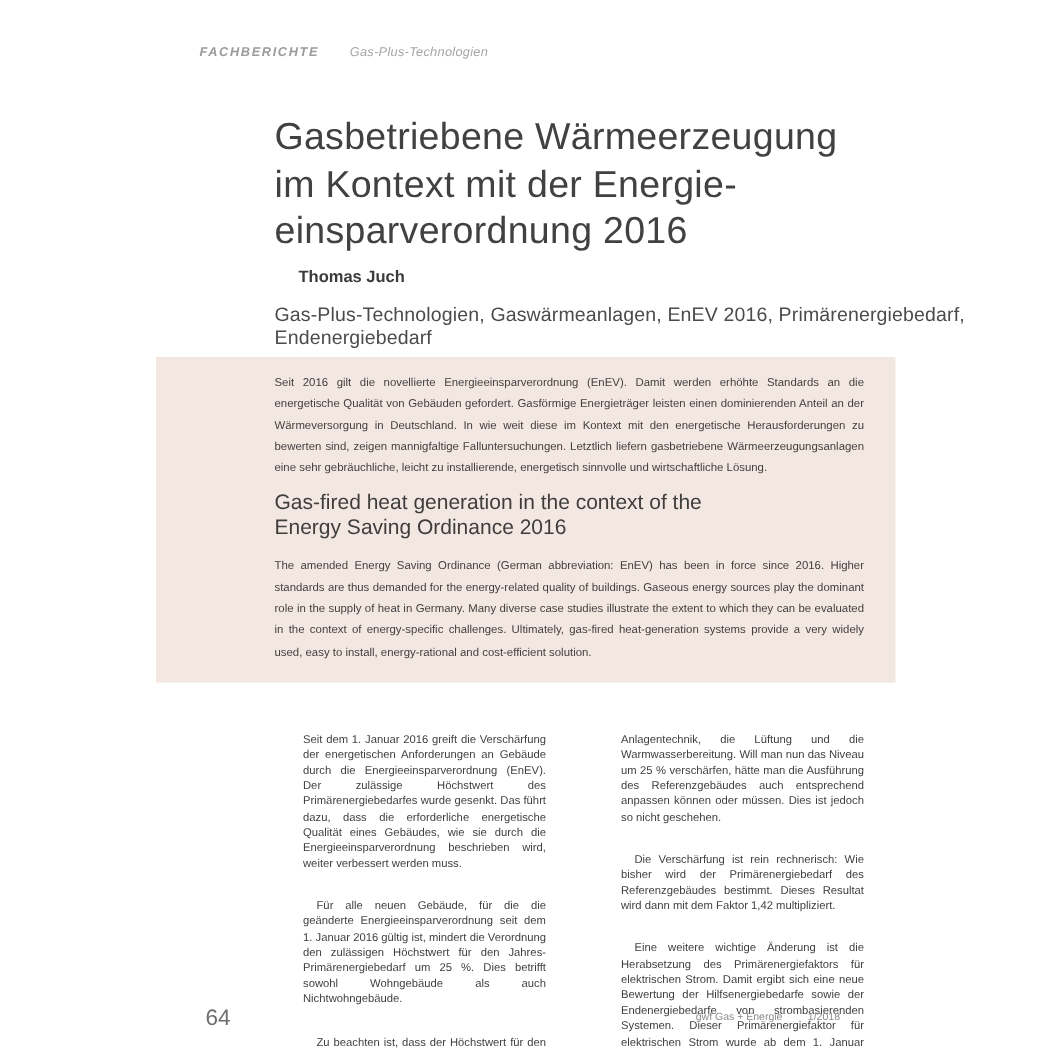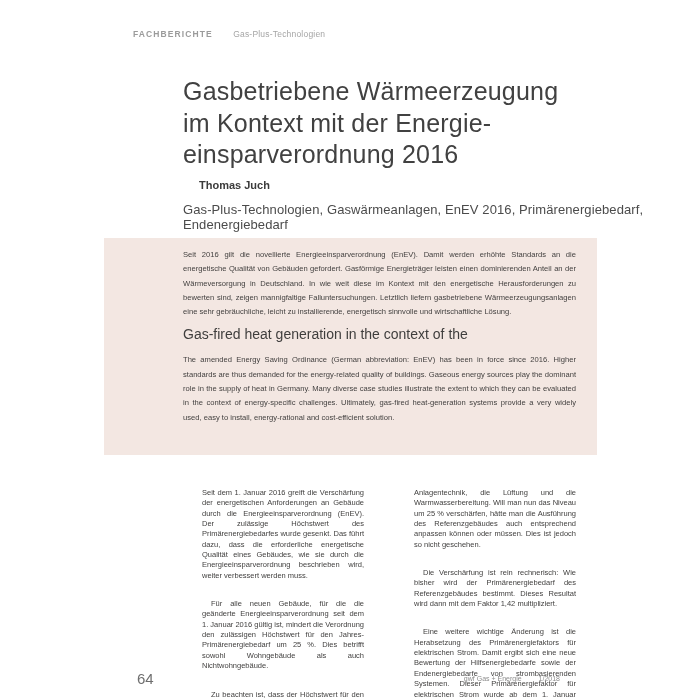--- a/index.html
+++ b/index.html
@@ -1,20 +1,20 @@
 <!DOCTYPE html>
 <html lang="de"><head>
 <meta charset="utf-8">
 <style>
   html,body{margin:0;padding:0;}
   body{
     width:700px;height:700px;background:#ffffff;position:relative;overflow:hidden;
     font-family:"Liberation Sans", sans-serif;color:#3e3e3e;
   }
-  .kicker{position:absolute;left:133px;top:29px;font-size:8.5px;white-space:nowrap;}
+  .kicker{position:absolute;left:133px;top:29px;font-size:8.5px;white-space:nowrap;font-style:italic;}
   .kicker .section{font-weight:bold;letter-spacing:1.1px;color:#9b9b9b;}
   .kicker .topic{margin-left:18px;color:#a5a5a5;letter-spacing:.2px;}
   .title{position:absolute;left:183px;top:76px;width:420px;margin:0;
     font-size:25px;line-height:31.5px;font-weight:400;color:#414141;letter-spacing:.2px;}
   .author{position:absolute;left:199px;top:179px;font-size:11px;font-weight:bold;color:#3b3b3b;}
   .keywords{position:absolute;left:183px;top:202px;font-size:13px;color:#4b4b4b;letter-spacing:.1px;}
   .abstract-box{position:absolute;left:104px;top:238px;width:493px;height:217px;
     box-sizing:border-box;background:#f3e7e2;padding:10px 21px 0 79px;}
   .abs{margin:0;font-size:7.6px;line-height:14.3px;text-align:justify;color:#413f3e;
     hyphens:auto;-webkit-hyphens:auto;}
@@ -44,20 +44,21 @@
 </h1>
 
 <div class="author">Thomas Juch</div>
 
 <div class="keywords">Gas-Plus-Technologien, Gaswärmeanlagen, EnEV 2016, Primärenergiebedarf, Endenergiebedarf</div>
 
 <section class="abstract-box" style="background: rgb(243, 231, 226);">
   <p class="abs" lang="de">Seit 2016 gilt die novellierte Energieeinsparverordnung (EnEV). Damit werden erhöhte Standards an die energetische Qualität von Gebäuden gefordert. Gasförmige Energieträger leisten einen dominierenden Anteil an der Wärmeversorgung in Deutschland. In wie weit diese im Kontext mit den energetische Herausforderungen zu bewerten sind, zeigen mannigfaltige Falluntersuchungen. Letztlich liefern gasbetriebene Wärmeerzeugungsanlagen eine sehr gebräuchliche, leicht zu installierende, energetisch sinnvolle und wirtschaftliche Lösung.</p>
   <h2 class="title-en">
     <span>Gas-fired heat generation in the context of the</span>
+    <span>Energy Saving Ordinance 2016</span>
   </h2>
   <p class="abs" lang="en" style="margin-top:10px">The amended Energy Saving Ordinance (German abbreviation: EnEV) has been in force since 2016. Higher standards are thus demanded for the energy-related quality of buildings. Gaseous energy sources play the dominant role in the supply of heat in Germany. Many diverse case studies illustrate the extent to which they can be evaluated in the context of energy-specific challenges. Ultimately, gas-fired heat-generation systems provide a very widely used, easy to install, energy-rational and cost-efficient solution.</p>
 </section>
 
 <section class="body-cols">
   <div class="col" lang="de">
     <p>Seit dem 1. Januar 2016 greift die Verschärfung der energetischen Anforderungen an Gebäude durch die Energieeinsparverordnung (EnEV). Der zulässige Höchstwert des Primärenergiebedarfes wurde gesenkt. Das führt dazu, dass die erforderliche energetische Qualität eines Gebäudes, wie sie durch die Energieeinsparverordnung beschrieben wird, weiter verbessert werden muss.</p>
     <p>Für alle neuen Gebäude, für die die geänderte Energieeinsparverordnung seit dem 1. Januar 2016 gültig ist, mindert die Verordnung den zulässigen Höchstwert für den Jahres-Primärenergiebedarf um 25 %. Dies betrifft sowohl Wohngebäude als auch Nichtwohngebäude.</p>
     <p>Zu beachten ist, dass der Höchstwert für den Jahres-Primärenergiebedarf anhand des Referenzgebäudes ermittelt wird. Das Referenzgebäude besitzt eine vorgegebene Ausstattung u.a. in Hinblick auf die U-Werte, die</p>
   </div>

